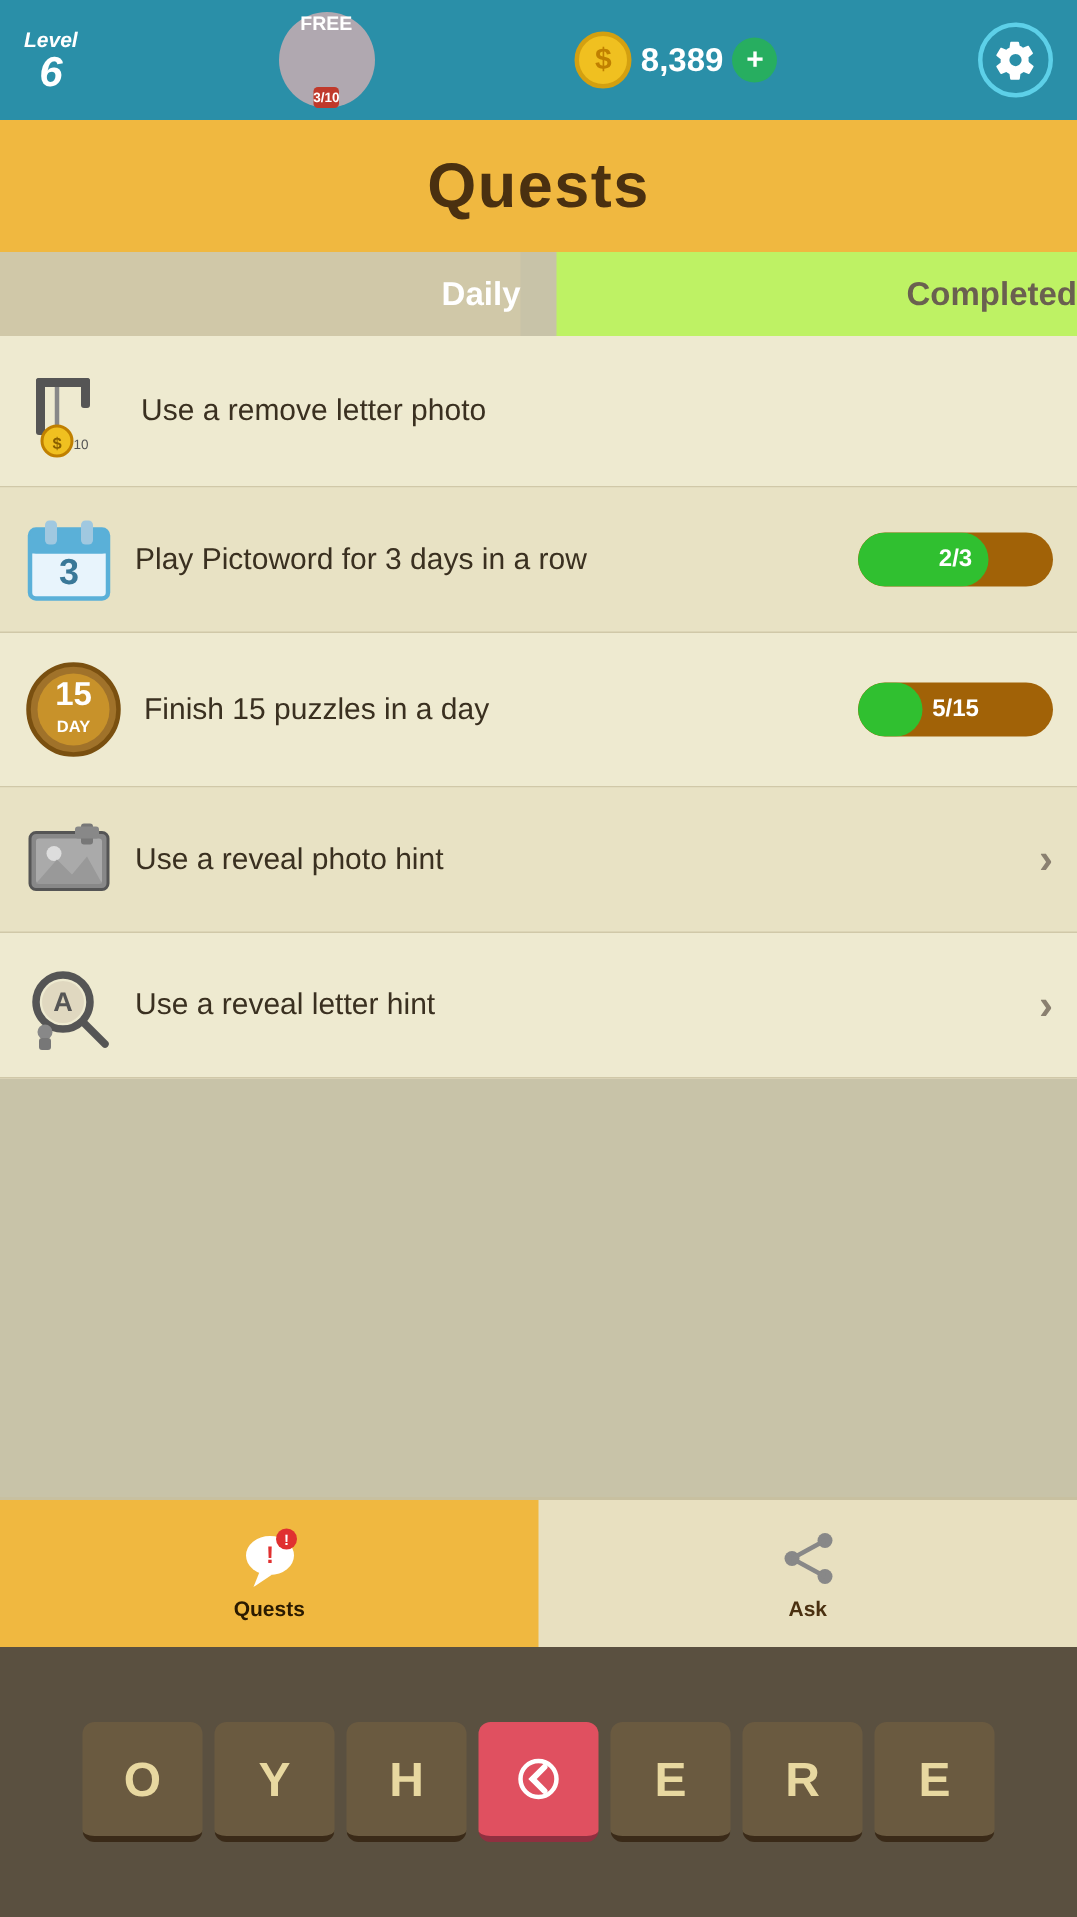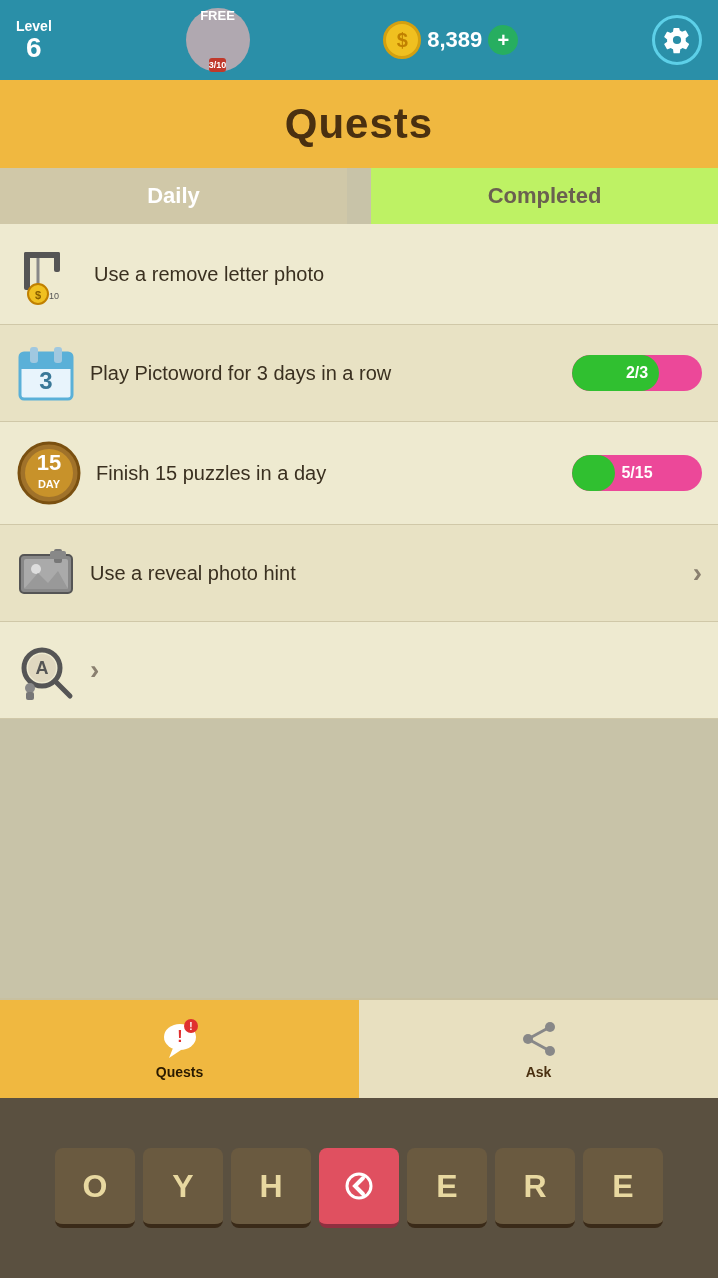--- a/index.html
+++ b/index.html
@@ -19,20 +19,21 @@
       display: flex;
       align-items: center;
       padding: 0 16px;
       justify-content: space-between;
     }
     .level-block {
       display: flex;
       flex-direction: column;
       align-items: center;
       color: white;
+      font-style: italic;
     }
     .level-label {
       font-size: 14px;
       font-weight: bold;
     }
     .level-number {
       font-size: 28px;
       font-weight: bold;
       line-height: 1;
     }
@@ -129,21 +130,21 @@
 
     
     .tabs {
       display: flex;
       height: 56px;
     }
     .tab {
       flex: 1;
       display: flex;
       align-items: center;
-      justify-content: center;
+      justify-content: flex-end;
       font-size: 22px;
       font-weight: bold;
       cursor: pointer;
     }
     .tab-daily {
       background: #d0c8a8;
       color: white;
     }
     .tab-completed {
       background: #bef264;
@@ -194,21 +195,21 @@
       font-weight: bold;
       border: none;
       border-radius: 10px;
       padding: 14px 24px;
       cursor: pointer;
       box-shadow: 0 4px 0 #1a8a1a;
     }
 
     
     .progress-bar-wrap {
-      background: #ec4899;
+      background: #a16207;
       border-radius: 20px;
       width: 130px;
       height: 36px;
       display: flex;
       align-items: center;
       overflow: hidden;
       position: relative;
     }
     .progress-bar-fill {
       background: #30c030;
@@ -449,20 +450,21 @@
 
         <circle cx="26" cy="28" r="18" fill="none" stroke="#555" stroke-width="5"></circle>
         <circle cx="26" cy="28" r="14" fill="#e0d8c0"></circle>
         <text x="26" y="34" text-anchor="middle" font-size="18" font-weight="bold" fill="#555">A</text>
         <line x1="39" y1="41" x2="54" y2="56" stroke="#555" stroke-width="5" stroke-linecap="round"></line>
 
         <circle cx="14" cy="48" r="5" fill="#888"></circle>
         <rect x="10" y="52" width="8" height="8" rx="2" fill="#777"></rect>
       </svg>
     </div>
+    <span class="quest-text">Use a reveal letter hint</span>
     <div class="quest-action arrow-btn">›</div>
   </div>
 
 </div>
 
 <div class="bottom-nav">
   <div class="nav-item nav-item-active">
 
     <svg width="42" height="42" viewBox="0 0 42 42">
       <ellipse cx="21" cy="19" rx="16" ry="13" fill="white"></ellipse>

